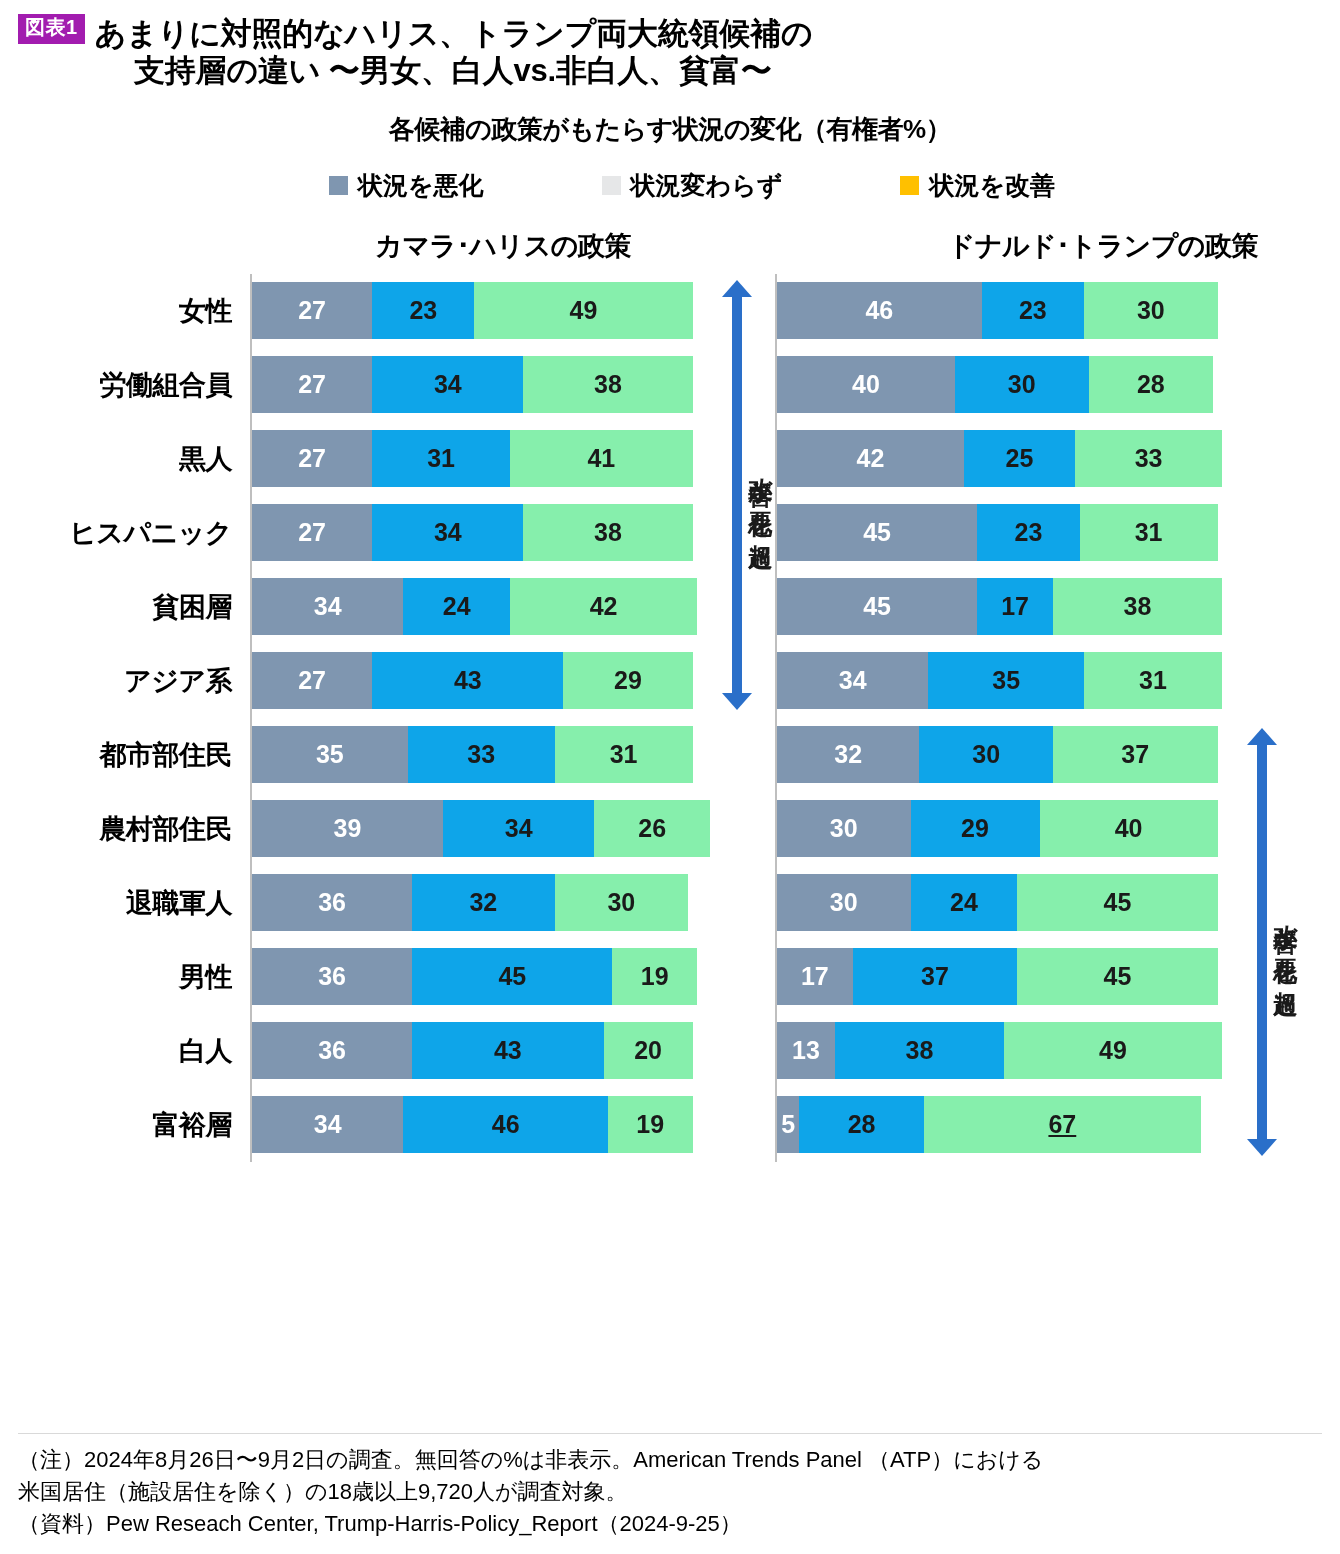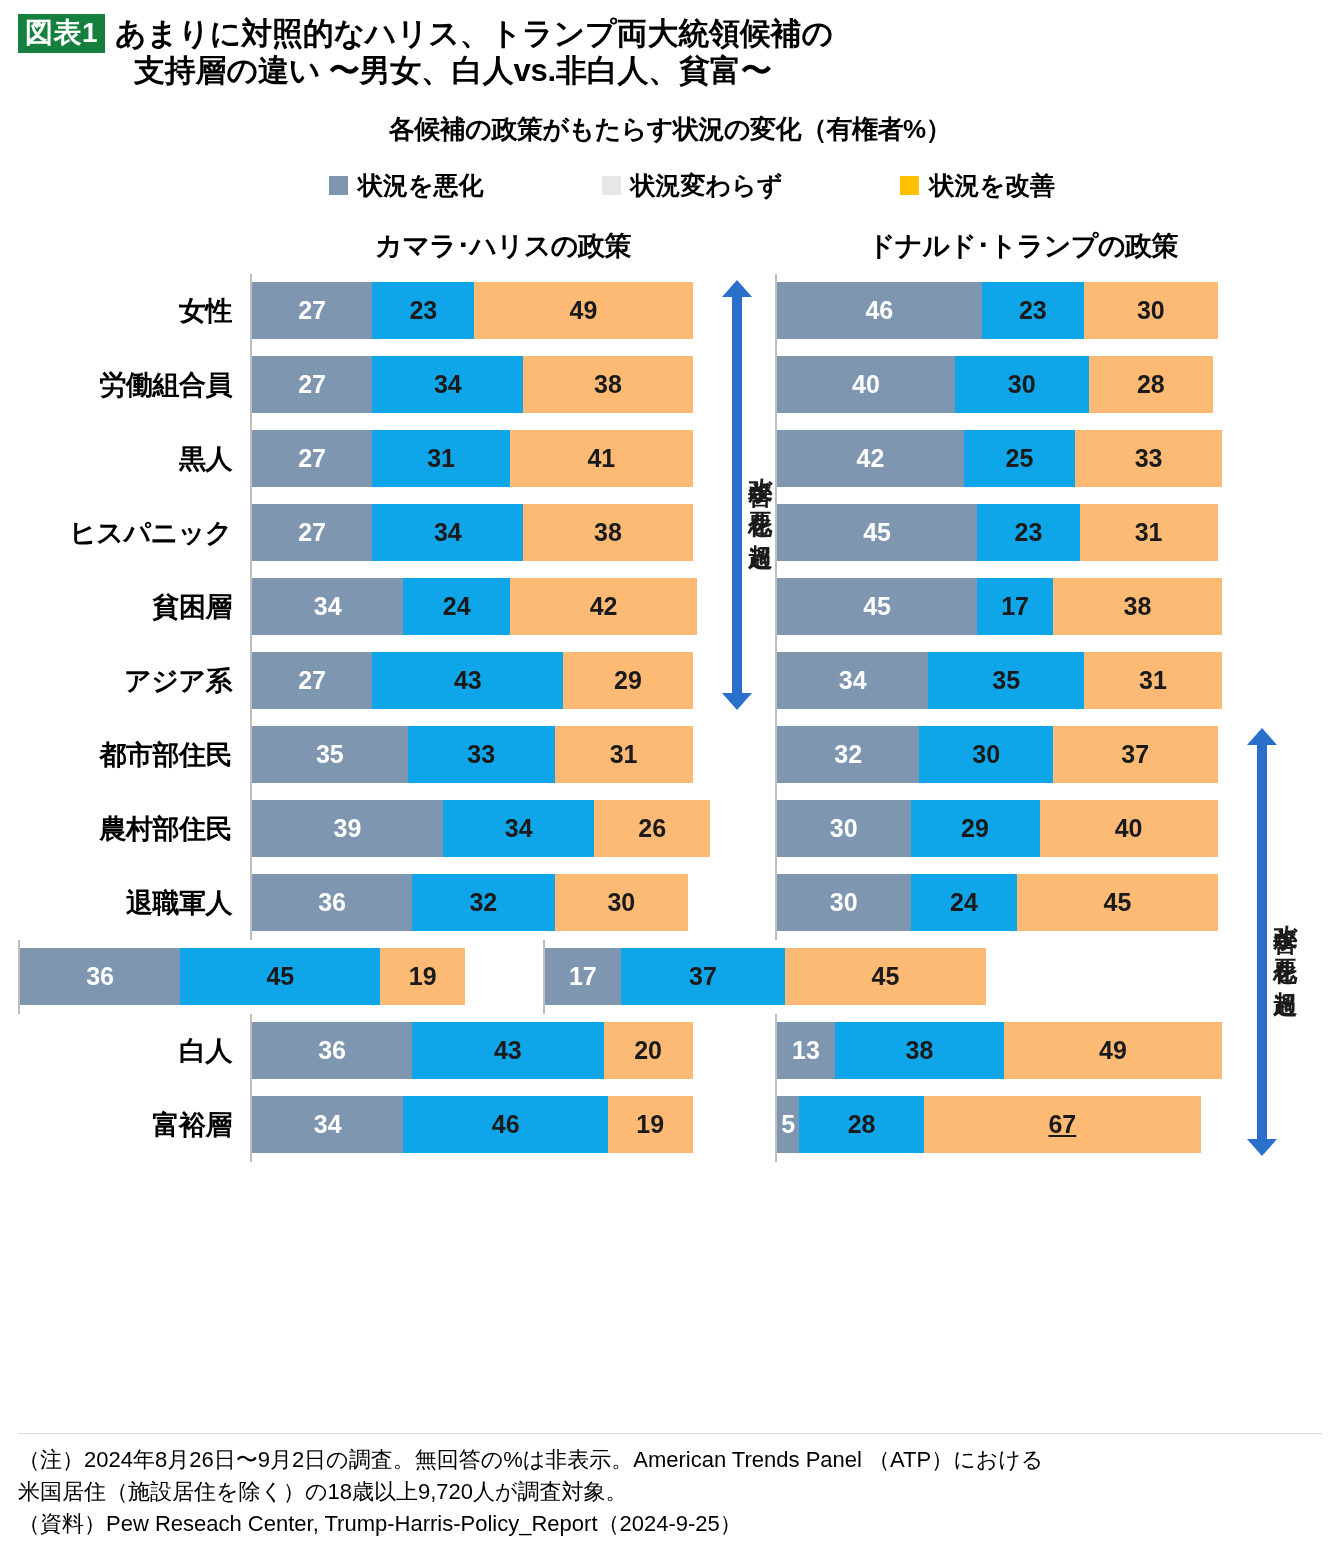--- a/index.html
+++ b/index.html
@@ -27,24 +27,24 @@
   .title-block {
     padding-top: 14px;
     display: block;
   }
   .title-line1 {
     display: flex;
     align-items: flex-start;
     gap: 10px;
   }
   .fig-badge {
-    background: #15803d;
+    background: #a21caf;
     color: #ffffff;
     font-weight: bold;
-    font-size: 28px;
+    font-size: 20px;
     line-height: 1.18;
     padding: 2px 7px 4px 7px;
     white-space: nowrap;
     letter-spacing: 0.5px;
   }
   .title-text {
     font-size: 31px;
     font-weight: bold;
     line-height: 1.3;
     letter-spacing: -0.2px;
@@ -101,20 +101,21 @@
     text-align: center;
     letter-spacing: -0.5px;
   }
   .panel-head.left {
     width: 470px;
     margin-left: 250px;
   }
   .panel-head.right {
     width: 470px;
     margin-left: 50px;
+    text-align: right;
   }
 
   
   .chart-area {
     position: relative;
     margin-top: 10px;
   }
   .rows {
     position: relative;
   }
@@ -160,21 +161,21 @@
     display: flex;
     align-items: center;
     justify-content: center;
     font-size: 25px;
     font-weight: bold;
     box-sizing: border-box;
     overflow: hidden;
   }
   .seg.worse { background: #7f96b0; color: #ffffff; }
   .seg.same  { background: #0ea5e9; color: #1a1a1a; }
-  .seg.better{ background: #fdba74; color: #1a1a1a; }
+  .seg.better{ background: #86efac; color: #1a1a1a; }
 
   
   .arrow-ann {
     position: absolute;
     display: flex;
     align-items: center;
     gap: 6px;
   }
   .arrow-shaft {
     position: relative;
@@ -533,20 +534,21 @@
               <div class="seg same" style="width: 106.8px;">
                 <span>24</span>
               </div>
               <div class="seg better" style="width: 200.25px;">
                 <span>45</span>
               </div>
             </div>
           </div>
         </div>
         <div class="row">
+          <div class="cat-label">男性</div>
           <div class="panel left">
             <div class="axis-line"></div>
             <div class="bar-wrap">
               <div class="seg worse" style="width: 160.2px;">
                 <span>36</span>
               </div>
               <div class="seg same" style="width: 200.25px;">
                 <span>45</span>
               </div>
               <div class="seg better" style="width: 84.55px;">

